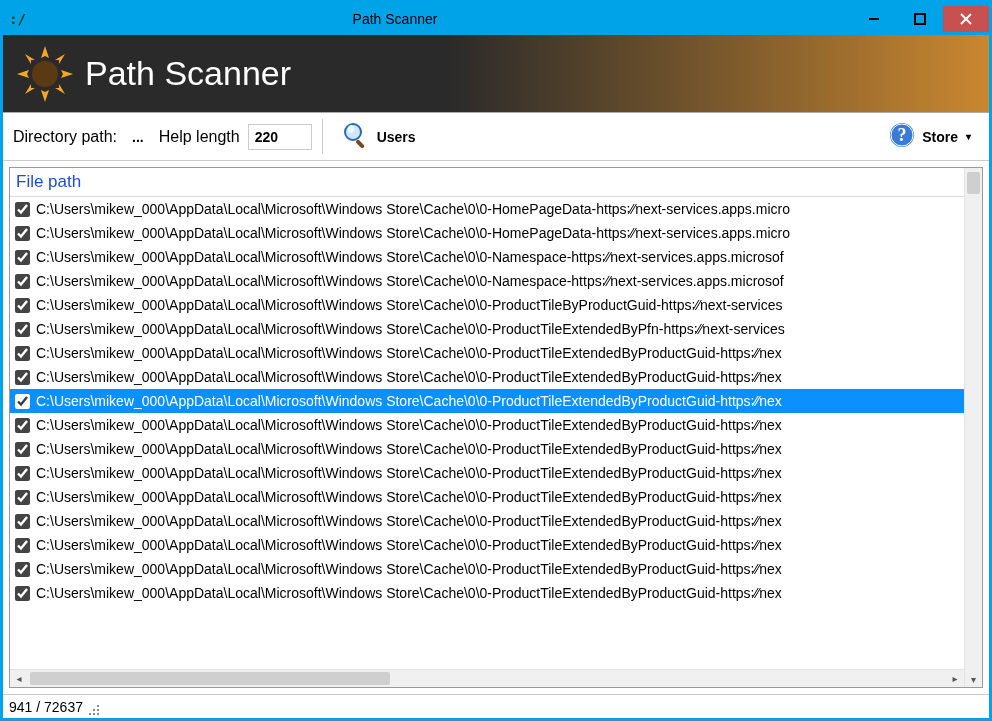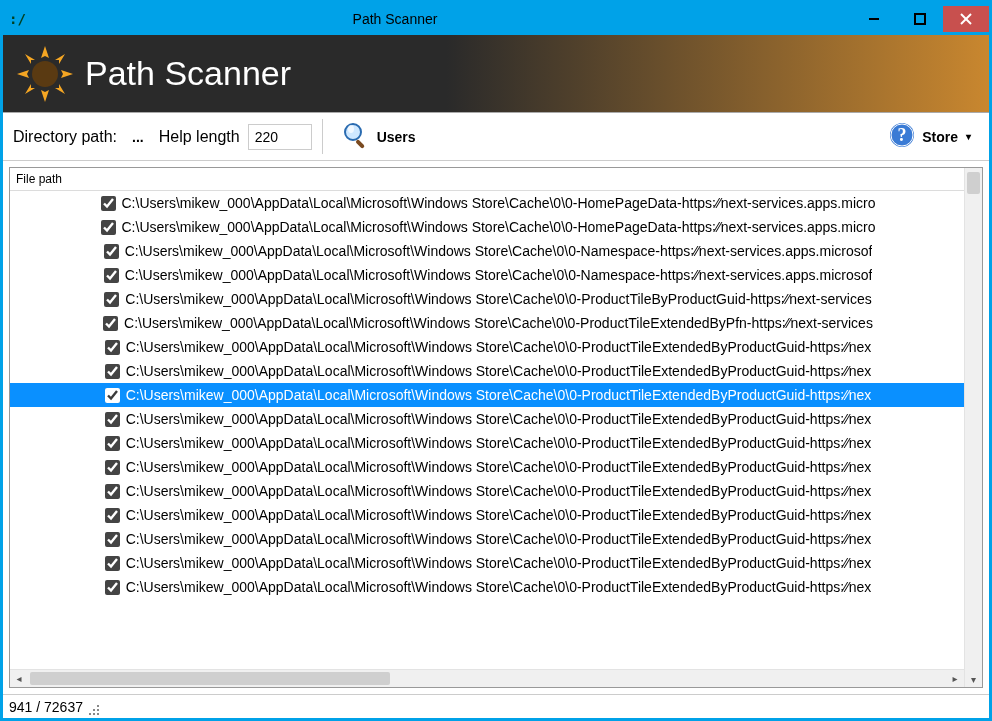--- a/index.html
+++ b/index.html
@@ -29,33 +29,33 @@
     border-bottom: 1px solid #aaa;
   }
   .sun-icon { width: 60px; height: 60px; display: flex; align-items: center; justify-content: center; margin-right: 10px; }
   .app-title { color: #fff; font-size: 34px; font-weight: 300; }
 
   
   .toolbar { height: 48px; display: flex; align-items: center; padding: 0 10px; gap: 8px; border-bottom: 1px solid #ccc; }
   .tb-label { font-size: 16px; color: #000; }
   .tb-input { font-size: 14px; font-weight: bold; border: 1px solid #ccc; background: #fff; padding: 3px 6px; height: 26px; }
   .tb-input.path { width: 290px; }
-  .tb-input.len  { width: 64px; font-weight: normal; }
+  .tb-input.len  { width: 64px; font-weight: bold; }
   .tb-browse { font-size: 14px; font-weight: bold; padding: 3px 6px; border: 1px solid transparent; cursor: pointer; }
   .tb-vsep { width: 1px; background: #ccc; align-self: stretch; margin: 6px 2px; }
   .tb-btn { display: flex; align-items: center; gap: 6px; font-size: 14px; font-weight: bold; padding: 4px 8px; cursor: pointer; }
   .tb-caret { font-size: 10px; margin-left: 2px; }
 
   
   .list-wrap { flex: 1; padding: 6px; display: flex; }
   .list-frame { flex: 1; border: 1px solid #999; display: flex; overflow: hidden; background: #f7f7f7; }
   .list-inner { flex: 1; display: flex; flex-direction: column; overflow: hidden; background:#fff; }
-  .list-header { background:#fff; border-bottom: 1px solid #dcdcdc; padding: 4px 6px; font-size: 12px; color:#000000; }
+  .list-header { background:#fff; border-bottom: 1px solid #dcdcdc; padding: 4px 6px; font-size: 17px; color:#1d4ed8; }
   .list-body { flex: 1; overflow: hidden; }
-  .row { display: flex; align-items: center; height: 24px; padding: 0 3px; font-size: 14px; white-space: nowrap; justify-content: center; }
+  .row { display: flex; align-items: center; height: 24px; padding: 0 3px; font-size: 14px; white-space: nowrap; }
   .row.sel { background: #0a90ff; color: #fff; }
   .row input[type=checkbox] { width: 15px; height: 15px; margin: 0 6px 0 2px; accent-color: #444;}
   .row.sel input[type=checkbox] { accent-color: #fff; }
   .row-text { overflow: hidden; }
 
   
   .vscroll { width: 18px; background: #f0f0f0; position: relative; border-left:1px solid #e3e3e3;}
   .vthumb { position: absolute; top: 4px; left: 2px; right: 2px; height: 22px; background: #cfcfcf; border-radius: 2px; }
   .varrow-down { position: absolute; bottom: 2px; left: 0; right: 0; text-align: center; font-size: 10px; color:#555; }
 

